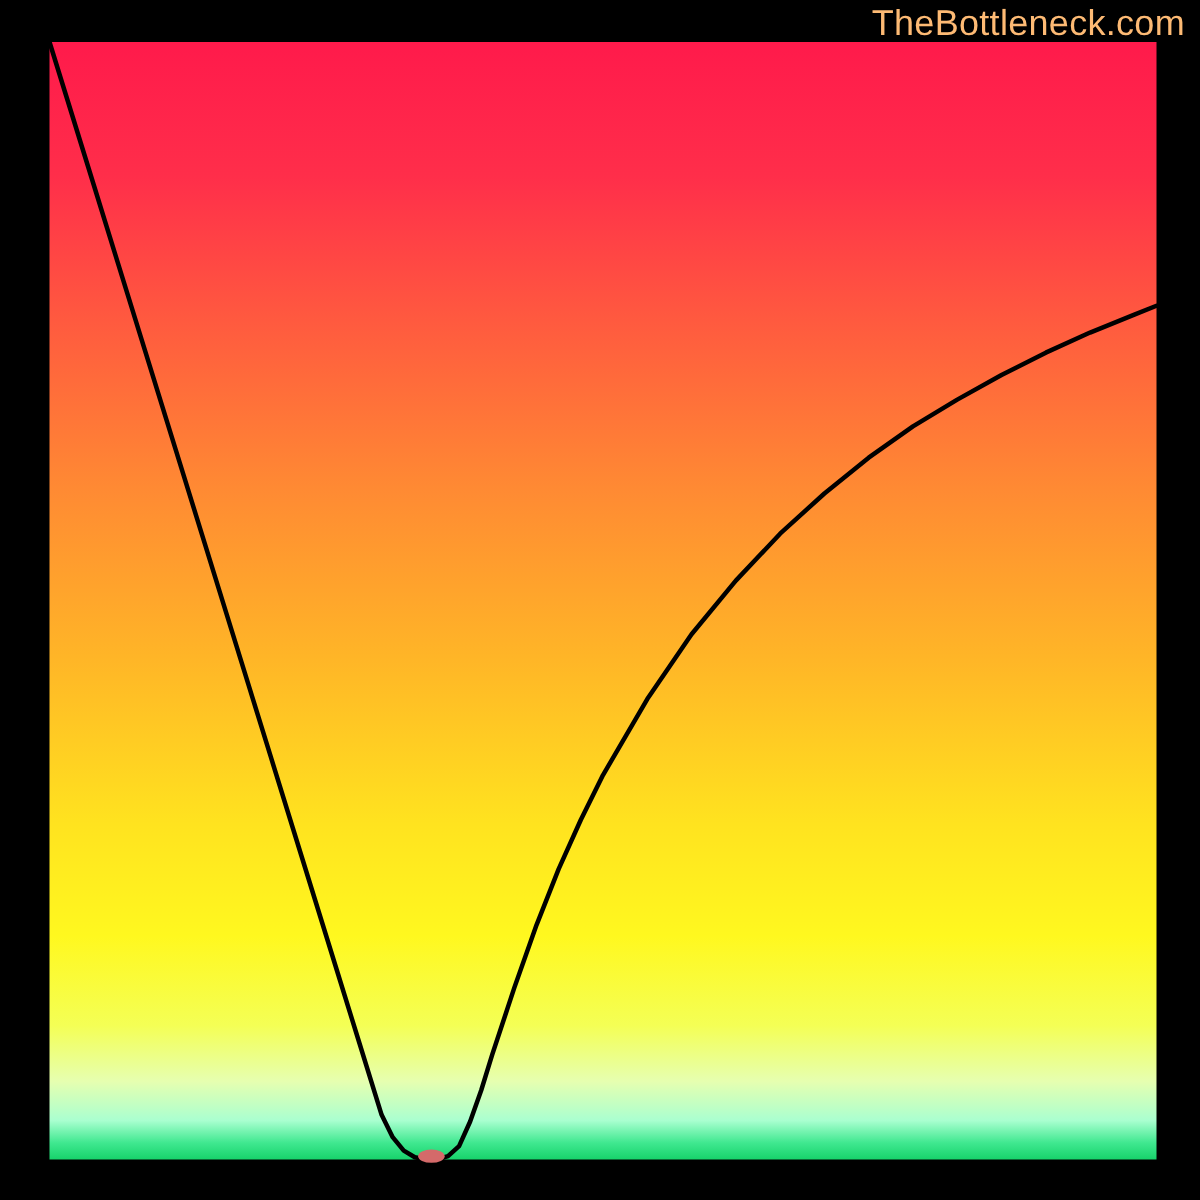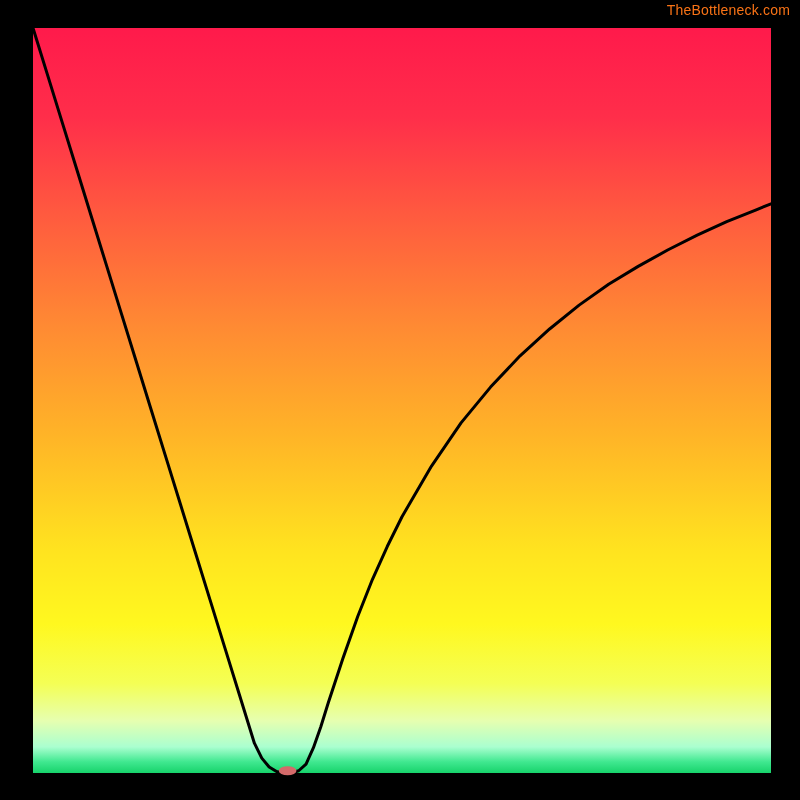--- a/index.html
+++ b/index.html
@@ -16,22 +16,22 @@
     top: 0;
     left: 0;
     width: 800px;
     height: 800px;
     background: #000;
   }
   .watermark {
     position: absolute;
     top: 2px;
     right: 10px;
-    color: #f97316;
-    font-size: 14px;
+    color: #fdba74;
+    font-size: 24px;
     font-weight: 500;
     letter-spacing: 0.2px;
     user-select: none;
   }
   svg {
     position: absolute;
     top: 0;
     left: 0;
   }
 </style>

